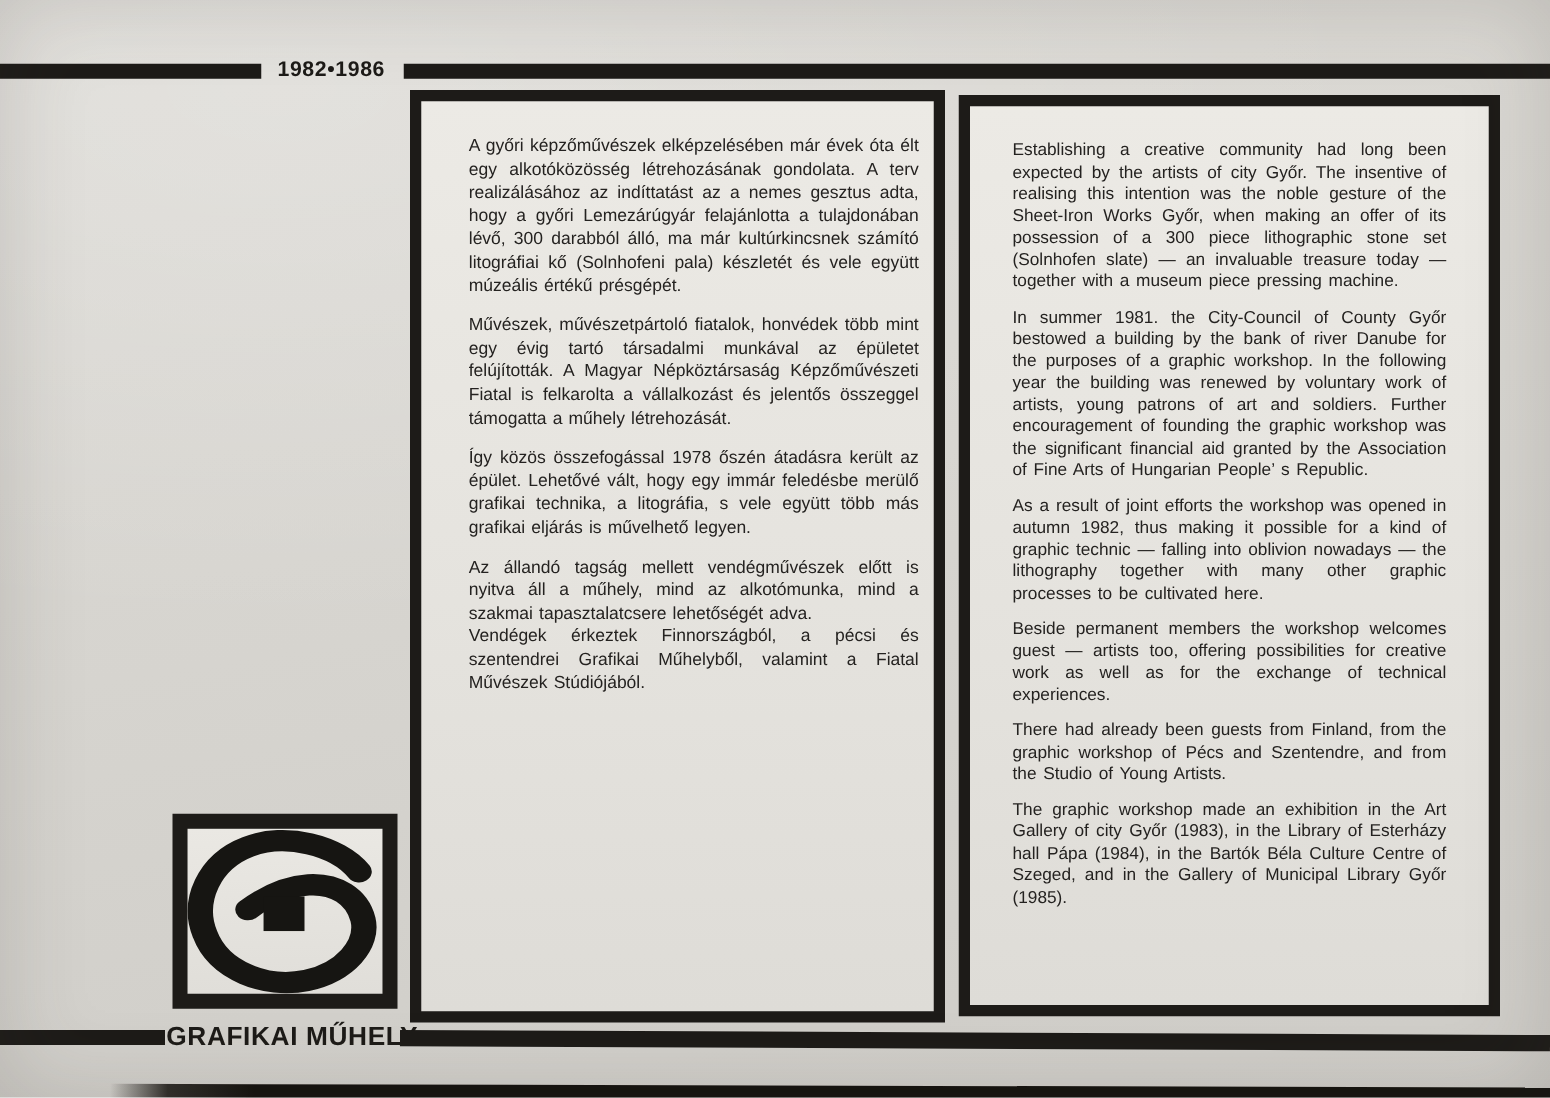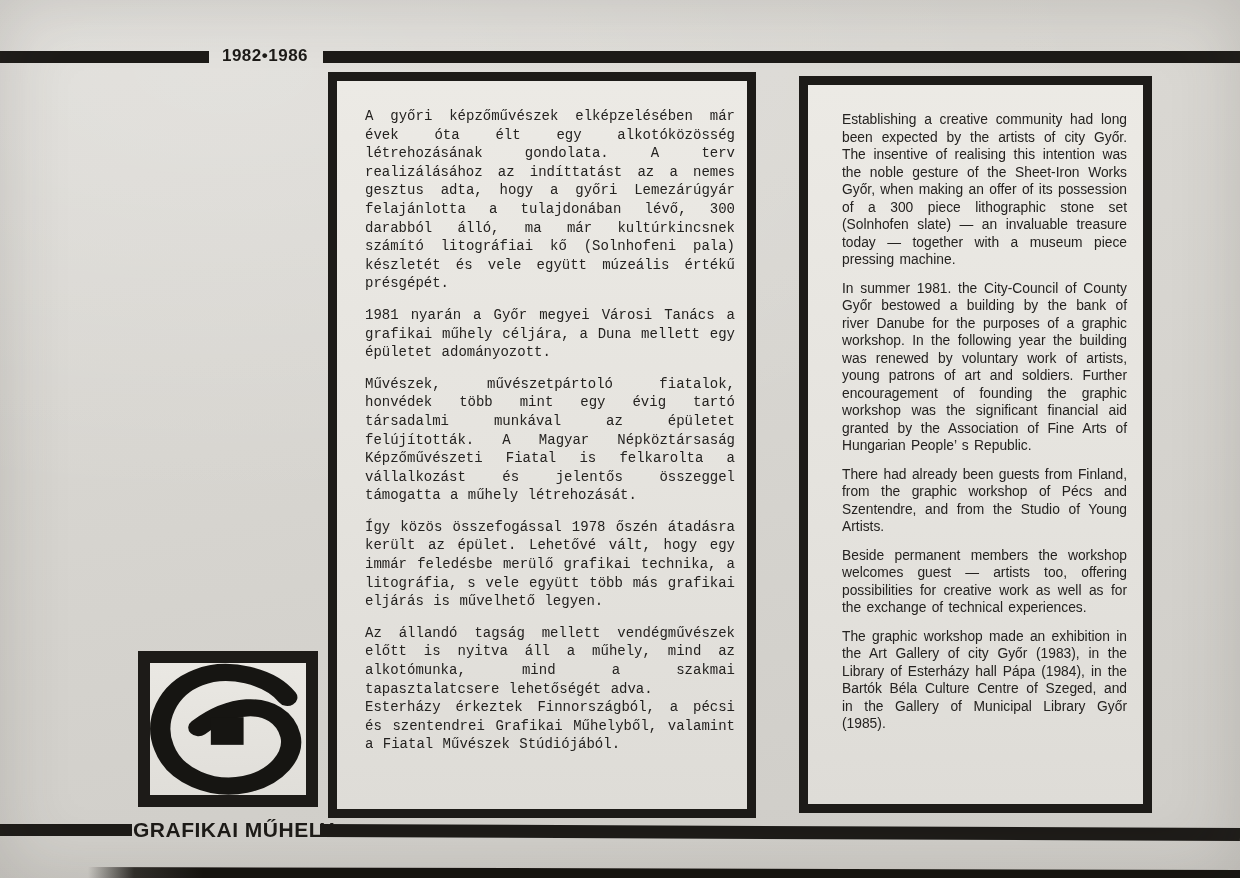--- a/index.html
+++ b/index.html
@@ -24,22 +24,22 @@
   .topbar-years {
     position:absolute; left:205px; top:42px; width:120px; height:28px;
     text-align:center; line-height:28px;
     font-size:17px; font-weight:bold; letter-spacing:0.5px;
   }
 
   .panel {
     position:absolute; border:9px solid #1d1b18; overflow:hidden;
     background: linear-gradient(180deg, #eceae5 0%, #e5e3de 55%, #dedcd7 100%);
   }
-  .panel-left  { left:328px; top:72px; width:428px; height:746px; padding:26px 12px 0 28px;font-family:Liberation Mono, monospace; }
-  .panel-right { left:767px; top:76px; width:353px; height:737px; padding:26px 16px 0 34px;margin-left:32px; }
+  .panel-left  { left:328px; top:72px; width:428px; height:746px; padding:26px 12px 0 38px; }
+  .panel-right { left:767px; top:76px; width:433px; height:737px; padding:26px 34px 0 34px; }
 
   .panel p {
     text-align:justify; white-space:pre-line; color:#242220;
   }
   .panel-left  p { font-size:14px;   line-height:18.6px; margin-bottom:13px; word-spacing:1px; }
   .panel-right p { font-size:13.8px; line-height:17.5px; margin-bottom:11px; word-spacing:1.5px; }
 
   .logo-box {
     position:absolute; left:138px; top:651px; width:180px; height:156px;
     border:12px solid #1d1b18;
@@ -66,32 +66,32 @@
 <body>
 
 <div class="page">
 
   <div class="rule topbar-left"></div>
   <div class="topbar-years">1982•1986</div>
   <div class="rule topbar-right"></div>
 
   <section class="panel panel-left">
     <p>A győri képzőművészek elképzelésében már évek óta élt egy alkotóközösség létrehozásának gondolata. A terv realizálásához az indíttatást az a nemes gesztus adta, hogy a győri Lemezárúgyár felajánlotta a tulajdonában lévő, 300 darabból álló, ma már kultúrkincsnek számító litográfiai kő (Solnhofeni pala) készletét és vele együtt múzeális értékű présgépét.</p>
-    <p>1981 nyarán a Győr megyei Városi Tanács a grafikai műhely céljára, a Duna mellett egy épületet adományozott.</p>
     <p>Művészek, művészetpártoló fiatalok, honvédek több mint egy évig tartó társadalmi munkával az épületet felújították. A Magyar Népköztársaság Képzőművészeti Fiatal is felkarolta a vállalkozást és jelentős összeggel támogatta a műhely létrehozását.</p>
     <p>Így közös összefogással 1978 őszén átadásra került az épület. Lehetővé vált, hogy egy immár feledésbe merülő grafikai technika, a litográfia, s vele együtt több más grafikai eljárás is művelhető legyen.</p>
     <p>Az állandó tagság mellett vendégművészek előtt is nyitva áll a műhely, mind az alkotómunka, mind a szakmai tapasztalatcsere lehetőségét adva.
-Esterházy érkeztek Finnországból, a pécsi és szentendrei Grafikai Műhelyből, valamint a Fiatal Művészek Stúdiójából.</p>
+Vendégek érkeztek Finnországból, a pécsi és szentendrei Grafikai Műhelyből, valamint a Fiatal Művészek Stúdiójából.</p>
   </section>
 
   <section class="panel panel-right">
     <p>Establishing a creative community had long been expected by the artists of city Győr. The insentive of realising this intention was the noble gesture of the Sheet-Iron Works Győr, when making an offer of its possession of a 300 piece lithographic stone set (Solnhofen slate) — an invaluable treasure today — together with a museum piece pressing machine.</p>
     <p>In summer 1981. the City-Council of County Győr bestowed a building by the bank of river Danube for the purposes of a graphic workshop. In the following year the building was renewed by voluntary work of artists, young patrons of art and soldiers. Further encouragement of founding the graphic workshop was the significant financial aid granted by the Association of Fine Arts of Hungarian People’ s Republic.</p>
+    <p>As a result of joint efforts the workshop was opened in autumn 1982, thus making it possible for a kind of graphic technic — falling into oblivion nowadays — the lithography together with many other graphic processes to be cultivated here.</p>
+    <p>Beside permanent members the workshop welcomes guest — artists too, offering possibilities for creative work as well as for the exchange of technical experiences.</p>
     <p>There had already been guests from Finland, from the graphic workshop of Pécs and Szentendre, and from the Studio of Young Artists.</p>
-    <p>Beside permanent members the workshop welcomes guest — artists too, offering possibilities for creative work as well as for the exchange of technical experiences.</p>
     <p>The graphic workshop made an exhibition in the Art Gallery of city Győr (1983), in the Library of Esterházy hall Pápa (1984), in the Bartók Béla Culture Centre of Szeged, and in the Gallery of Municipal Library Győr (1985).</p>
   </section>
 
   <div class="logo-box">
     <svg viewBox="0 0 100 100" preserveAspectRatio="none" aria-hidden="true">
       <path d="M88,26 C77,10 50,2 31,11 C11,20 2,44 9,64 C16,86 40,97 61,92 C81,87 93,70 90,55 C87,41 76,33 62,34 C49,35 39,42 31,49" fill="none" stroke="#161512" stroke-width="13" stroke-linecap="round"></path>
       <rect x="39" y="41" width="21" height="21" fill="#161512"></rect>
     </svg>
   </div>
 

